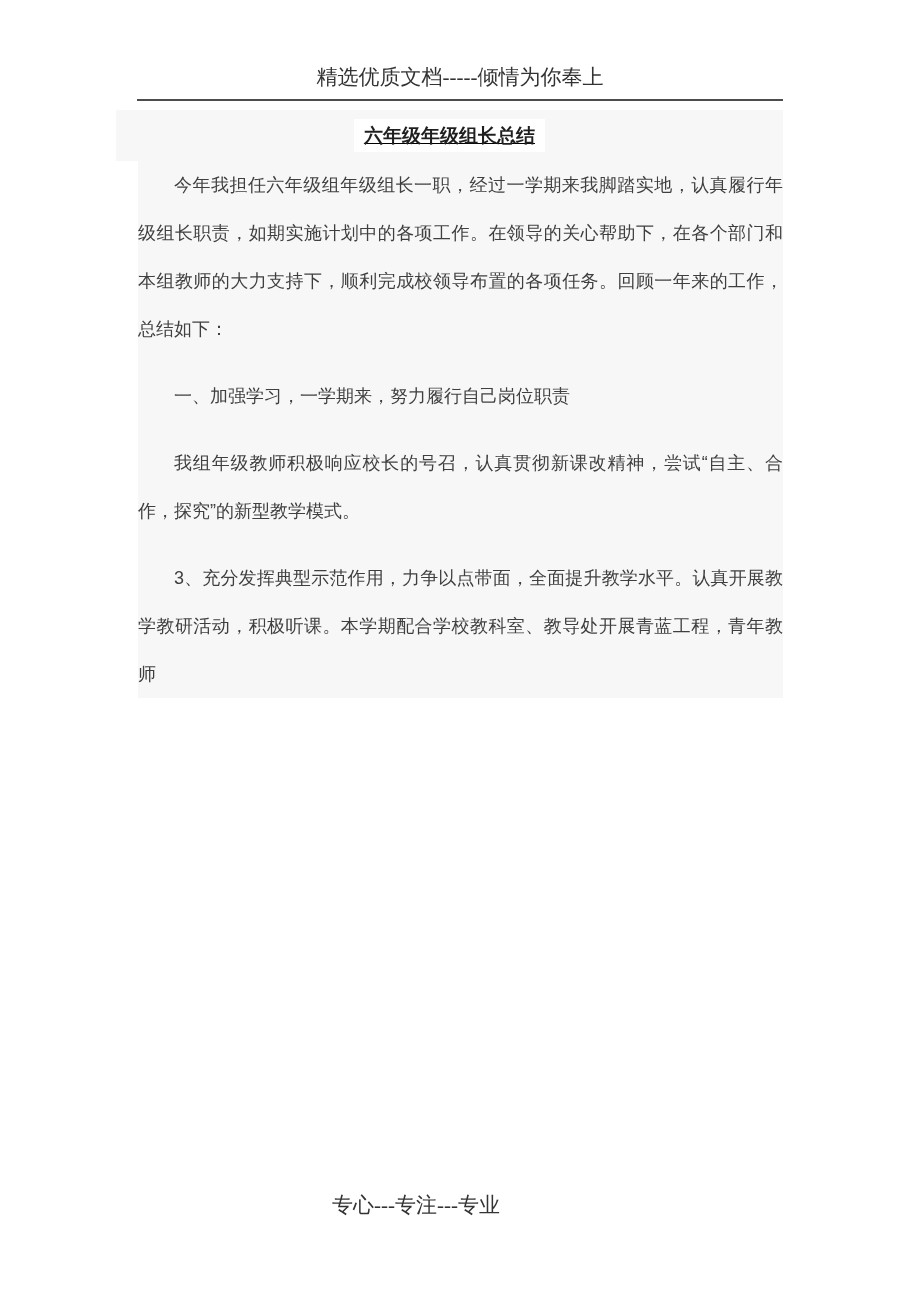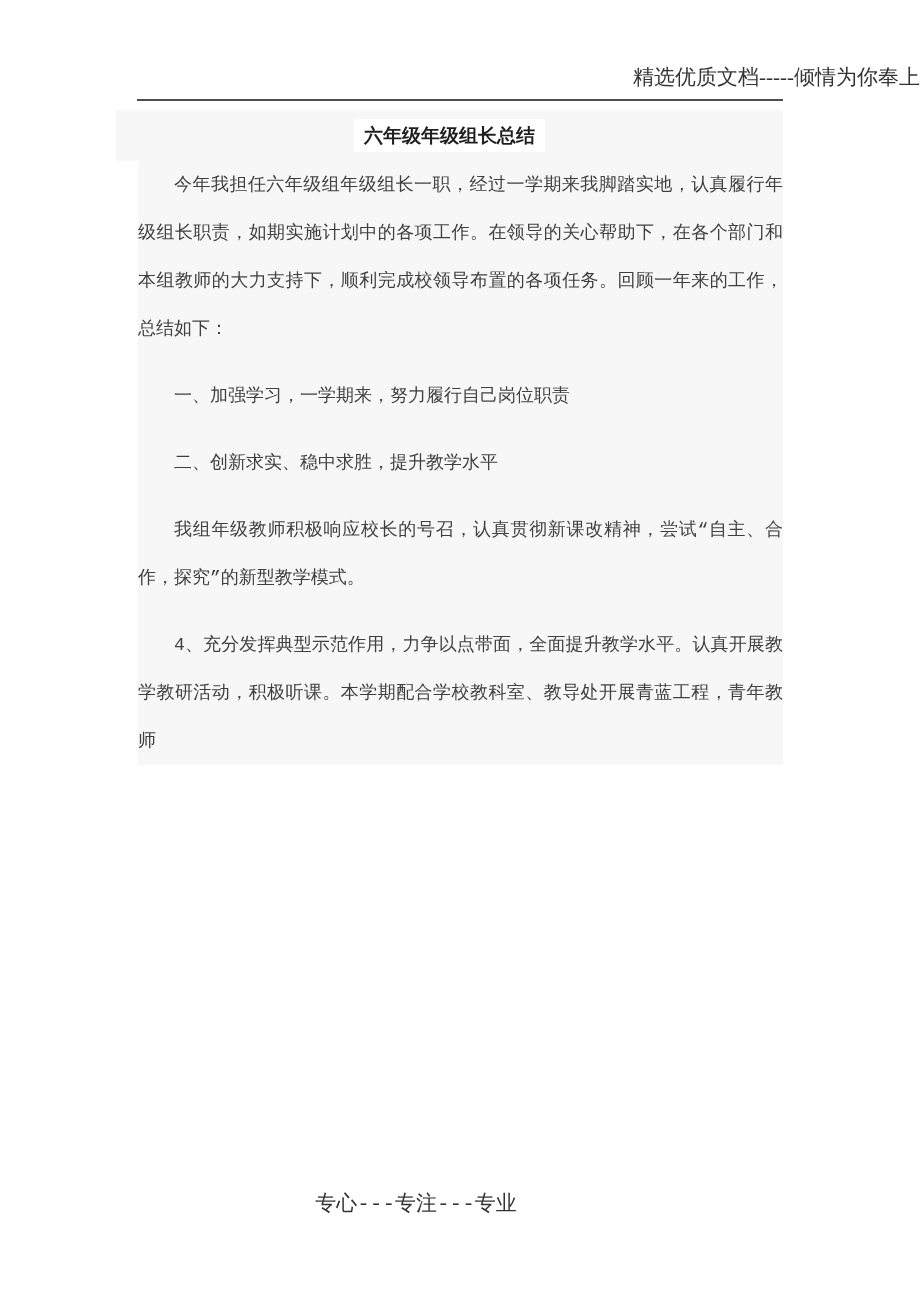--- a/index.html
+++ b/index.html
@@ -13,21 +13,21 @@
     height: 1302px;
     background: #ffffff;
     overflow: hidden;
     font-family: "Liberation Sans", "DejaVu Sans", sans-serif;
   }
   .header-text {
     position: absolute;
     top: 63px;
     left: 0;
     width: 920px;
-    text-align: right;
+    text-align: center;
     font-family: "Liberation Serif", "DejaVu Serif", serif;
     font-size: 21px;
     line-height: 28px;
     color: #333333;
     white-space: nowrap;
   }
   .header-rule {
     position: absolute;
     top: 99px;
     left: 137px;
@@ -38,20 +38,21 @@
   .title-band {
     position: absolute;
     top: 110px;
     left: 116px;
     width: 667px;
     height: 51px;
     background: #f7f7f7;
     display: flex;
     align-items: center;
     justify-content: center;
+    text-decoration: underline;
   }
   .doc-title {
     background: #ffffff;
     font-weight: bold;
     font-size: 19px;
     line-height: 27px;
     color: #1f1f1f;
     padding: 3px 10px;
     white-space: nowrap;
   }
@@ -63,32 +64,31 @@
     background: #f7f7f7;
   }
   .content p {
     margin: 0 0 19px 0;
     padding: 0;
     font-size: 18px;
     line-height: 48px;
     color: #3f3f3f;
     text-indent: 2em;
     text-align: justify;
-    font-family: Liberation Mono, monospace;
   }
   .content p:last-child {
     margin-bottom: 0;
   }
   .footer-text {
     position: absolute;
     top: 1191px;
     left: 0;
     width: 832px;
     text-align: center;
-    font-family: Liberation Mono, monospace;
+    font-family: Liberation Serif, serif;
     font-size: 21px;
     line-height: 28px;
     color: #333333;
     white-space: nowrap;
   }
 </style>
 </head>
 <body>
 
 <div class="page">
@@ -97,20 +97,19 @@
 
   <div class="header-rule"></div>
 
   <div class="title-band">
     <span class="doc-title">六年级年级组长总结</span>
   </div>
 
   <div class="content">
     <p>今年我担任六年级组年级组长一职，经过一学期来我脚踏实地，认真履行年级组长职责，如期实施计划中的各项工作。在领导的关心帮助下，在各个部门和本组教师的大力支持下，顺利完成校领导布置的各项任务。回顾一年来的工作，总结如下：</p>
     <p>一、加强学习，一学期来，努力履行自己岗位职责</p>
-    <p>二、创新求实、稳中求胜，提升教学水平</p>
     <p>我组年级教师积极响应校长的号召，认真贯彻新课改精神，尝试“自主、合作，探究”的新型教学模式。</p>
-    <p>4、充分发挥典型示范作用，力争以点带面，全面提升教学水平。认真开展教学教研活动，积极听课。本学期配合学校教科室、教导处开展青蓝工程，青年教师</p>
+    <p>3、充分发挥典型示范作用，力争以点带面，全面提升教学水平。认真开展教学教研活动，积极听课。本学期配合学校教科室、教导处开展青蓝工程，青年教师</p>
   </div>
 
   <div class="footer-text">专心---专注---专业</div>
 
 </div>
 
 </body></html>

